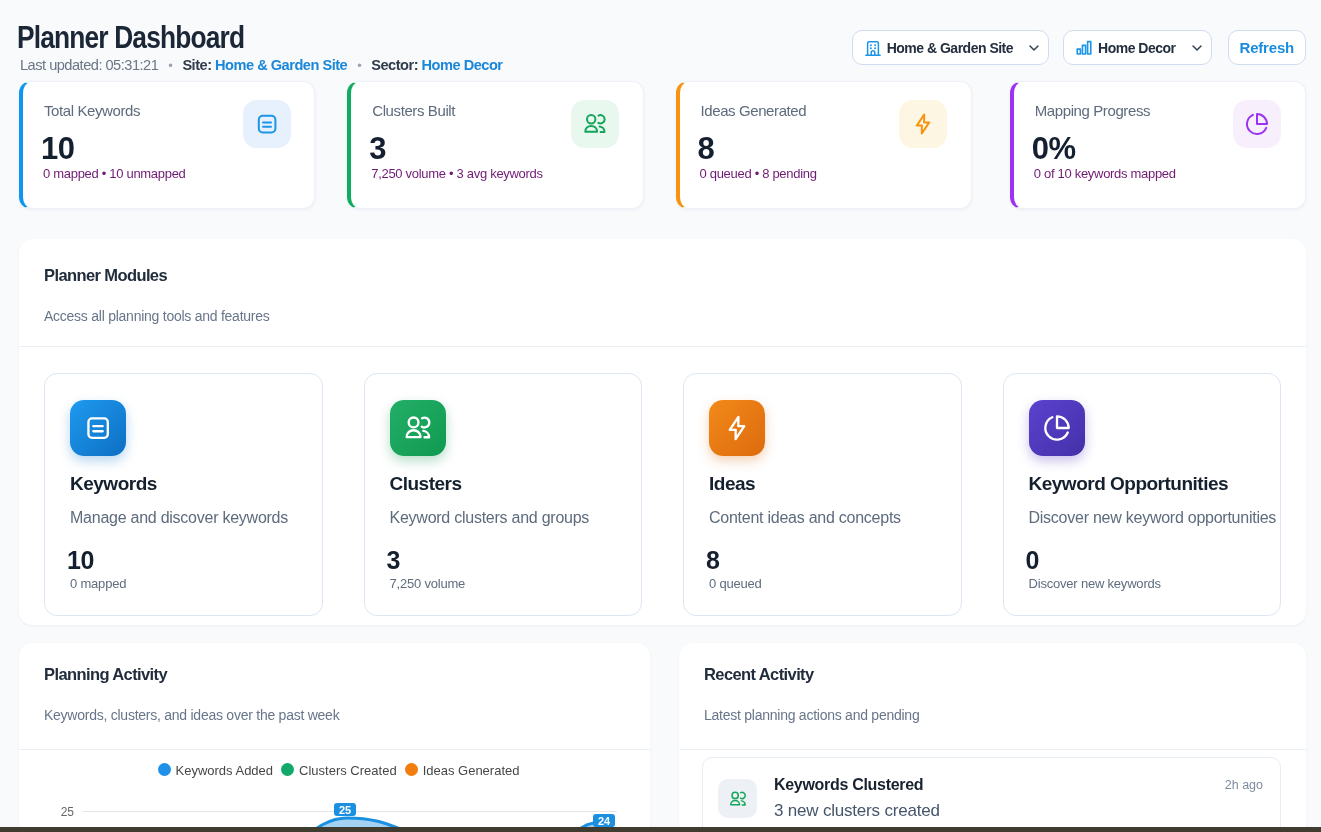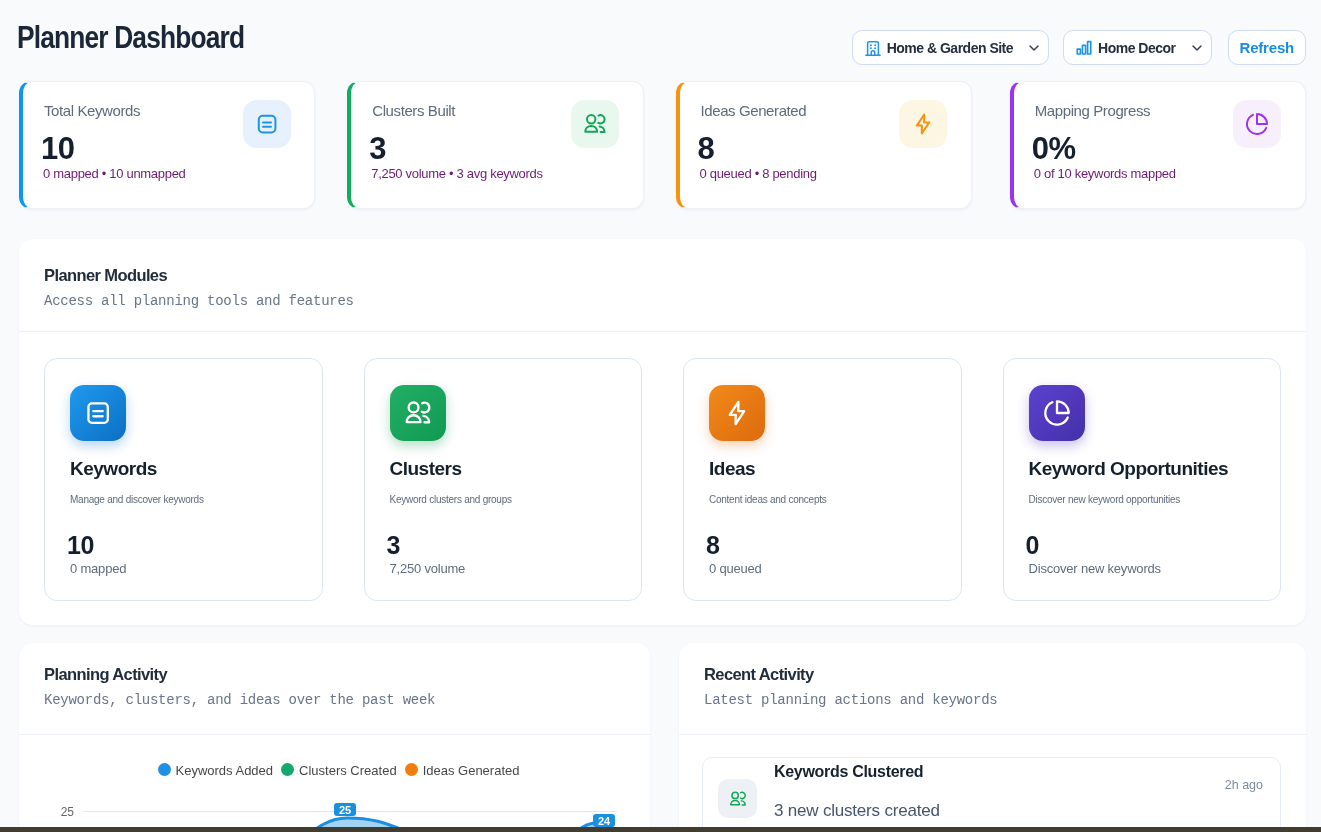--- a/index.html
+++ b/index.html
@@ -28,57 +28,58 @@
 .stat { position:relative; width:303.75px; height:128px; background:#fff; border-radius:12px; border:1px solid #eef1f5; border-left:4px solid #000; box-shadow:0 1px 3px rgba(20,40,80,0.06); }
 .stat .lbl { position:absolute; left:21px; top:20px; font-size:15px; color:#5d6b7c; letter-spacing:-0.4px; }
 .stat .num { position:absolute; left:18px; top:49px; font-size:31px; font-weight:bold; color:#141f30; letter-spacing:-0.5px; }
 .stat .sub { position:absolute; left:20px; top:84px; font-size:13px; color:#701a75; letter-spacing:-0.3px; }
 .stat .ico { position:absolute; right:23.75px; top:18px; width:48px; height:48px; border-radius:14px; display:flex; align-items:center; justify-content:center; }
 
 
 .modsec { position:absolute; top:239px; left:0; width:1287px; height:386px; background:#fff; border-radius:14px; box-shadow:0 1px 3px rgba(20,40,80,0.05); }
 .sechdr { padding:27px 25px 0 25px; }
 .sechdr h2 { font-size:16.5px; font-weight:bold; color:#222d3c; letter-spacing:-0.6px; }
-.sechdr .sub { font-size:14px; color:#68758a; margin-top:8px; letter-spacing:-0.25px;font-family:Liberation Mono, monospace; }
+.sechdr .sub { font-size:14px; color:#68758a; margin-top:23px; letter-spacing:-0.25px; }
 .modsec .divider { border-bottom:1px solid #edf1f6; margin-top:22px; }
 .modgrid { display:grid; grid-template-columns:repeat(4,1fr); gap:41px; padding:26px 25px; }
 .mod { height:243px; border:1px solid #dce6f2; border-radius:13px; position:relative; }
 .mod .mico { position:absolute; left:25px; top:26px; width:56px; height:56px; border-radius:14px; display:flex; align-items:center; justify-content:center; }
 .mod h3 { font-size:19px; font-weight:bold; color:#15202e; letter-spacing:-0.5px; position:absolute; top:99px; left:25px; white-space:nowrap; }
-.mod .desc { font-size:10px; color:#5d6b7c; position:absolute; top:135px; left:25px; letter-spacing:-0.25px; white-space:nowrap; }
+.mod .desc { font-size:16px; color:#5d6b7c; position:absolute; top:135px; left:25px; letter-spacing:-0.25px; white-space:nowrap; }
 .mod .mnum { font-size:25px; font-weight:bold; color:#141f30; position:absolute; top:172px; left:22px; letter-spacing:-0.5px; }
 .mod .msub { font-size:13px; color:#5f6d7e; position:absolute; top:202px; left:25px; letter-spacing:-0.2px; }
 
 
 .pcard { position:absolute; background:#fff; border-radius:14px; box-shadow:0 1px 3px rgba(20,40,80,0.05); top:643px; height:220px; }
 .pcard.left { left:0; width:631px; }
 .pcard.right { left:660px; width:627px; }
 .pcard .sechdr { padding:22px 25px 0 25px; }
 .pcard .divider { border-bottom:1px solid #edf1f6; margin-top:26px; }
 
 .legend { position:absolute; top:120px; left:4px; width:631px; display:flex; justify-content:center; gap:8px; font-size:13px; color:#474747; align-items:center; }
 .legend .li { display:flex; gap:5px; }
 .legend .dot { width:13px; height:13px; border-radius:50%; flex:none; }
 .ylab { position:absolute; left:30px; top:162px; width:25px; text-align:right; font-size:12px; color:#666; }
 .gline { position:absolute; left:63.5px; top:167.5px; width:534px; border-top:1px solid #e6e6e6; }
 .chartsvg { position:absolute; left:0; top:140px; }
 
 .acti { position:absolute; left:23px; top:114px; width:579px; border:1px solid #e7edf5; border-radius:10px; height:120px; }
 .acti .aico { position:absolute; left:15px; top:21px; width:39px; height:39px; background:#edf1f6; border-radius:10px; display:flex; align-items:center; justify-content:center; }
-.acti .at { position:absolute; left:71px; top:5px; font-size:16px; font-weight:bold; color:#18222f; letter-spacing:-0.3px; }
+.acti .at { position:absolute; left:71px; top:18px; font-size:16px; font-weight:bold; color:#18222f; letter-spacing:-0.3px; }
 .acti .ad { position:absolute; left:71px; top:43px; font-size:17px; color:#46566a; letter-spacing:-0.2px; }
 .acti .atime { position:absolute; right:17px; top:20px; font-size:12.5px; color:#7d8b9d; }
 
 .darkbar { position:absolute; left:0; top:827px; width:1321px; height:5px; background:#403c2f; z-index:50; }
 </style>
 </head>
 <body>
 <div class="wrap">
   <div class="hdr">
     <h1>Planner Dashboard</h1>
+    <div class="meta">Last updated: 05:31:21<span class="sep">•</span><b>Site:</b> <a>Home &amp; Garden Site</a><span class="sep">•</span><b>Sector:</b> <a>Home Decor</a></div>
     <div class="controls">
       <div class="selbtn">
         <svg class="ic" width="18" height="18" viewBox="0 0 24 24" fill="none" stroke="#1b95e8" stroke-width="2" stroke-linecap="round" stroke-linejoin="round">
             <path d="M2.5 21.5h19"></path>
             <path d="M4.8 21.5V5.5a2 2 0 0 1 2-2h10.4a2 2 0 0 1 2 2v16"></path>
             <path d="M9.2 8.2h.01M14.8 8.2h.01M9.2 12.4h.01M14.8 12.4h.01" stroke-width="2.6"></path>
             <path d="M9.6 21.5v-3.3a2.4 2.4 0 0 1 4.8 0v3.3"></path>
           </svg>
         <span>Home &amp; Garden Site</span>
         <svg width="16" height="16" viewBox="0 0 24 24" fill="none" stroke="#33404f" stroke-width="2.2" stroke-linecap="round" stroke-linejoin="round" style="margin-left:8px">
@@ -227,21 +228,21 @@
       <path d="M536 78 C 548 60 558 39.5 580 39.5 C 590 39.5 596 46 600 53 L 605 63" fill="none" stroke="#1b8fe0" stroke-width="3" stroke-linecap="round"></path>
       <rect x="315" y="20" width="22" height="13" rx="3" fill="#1b8fe0"></rect>
       <text x="326" y="30.5" font-size="11" font-weight="bold" fill="#fff" text-anchor="middle" font-family="Liberation Sans">25</text>
       <rect x="574" y="31" width="22" height="13" rx="3" fill="#1b8fe0"></rect>
       <text x="585" y="41.5" font-size="11" font-weight="bold" fill="#fff" text-anchor="middle" font-family="Liberation Sans">24</text>
     </svg>
   </div>
   <div class="pcard right">
     <div class="sechdr">
       <h2>Recent Activity</h2>
-      <div class="sub">Latest planning actions and keywords</div>
+      <div class="sub">Latest planning actions and pending</div>
     </div>
     <div class="divider"></div>
     <div class="acti">
       <div class="aico">
         <svg width="18" height="18" viewBox="0 0 24 24" fill="none" stroke="#14a558" stroke-width="2" stroke-linecap="round" stroke-linejoin="round">
             <circle cx="8.2" cy="7.2" r="4.2"></circle>
             <path d="M2.3 19.8c0-3.4 2.6-5.9 5.9-5.9s5.9 2.5 5.9 5.9z"></path>
             <path d="M15.3 10.9a4.2 4.2 0 1 0 .2-7.3"></path>
             <path d="M16.6 14.5a5.5 5.5 0 0 1 4.9 5.4h-3.9"></path>
           </svg>

